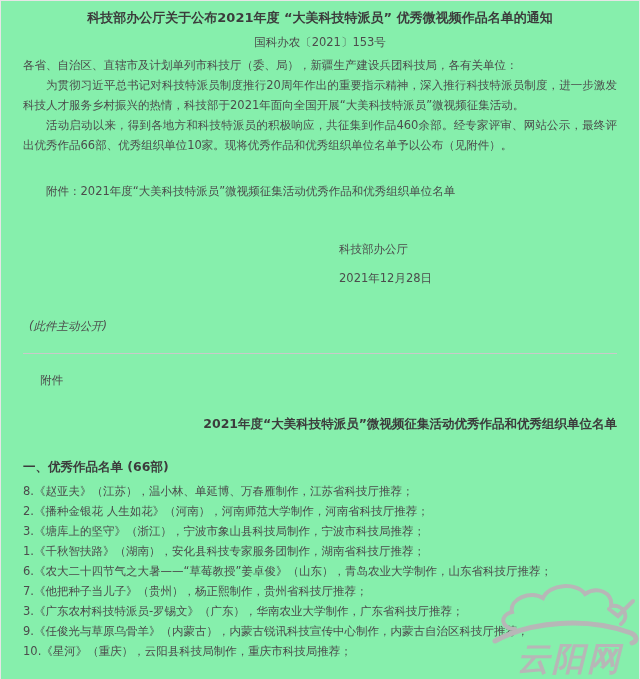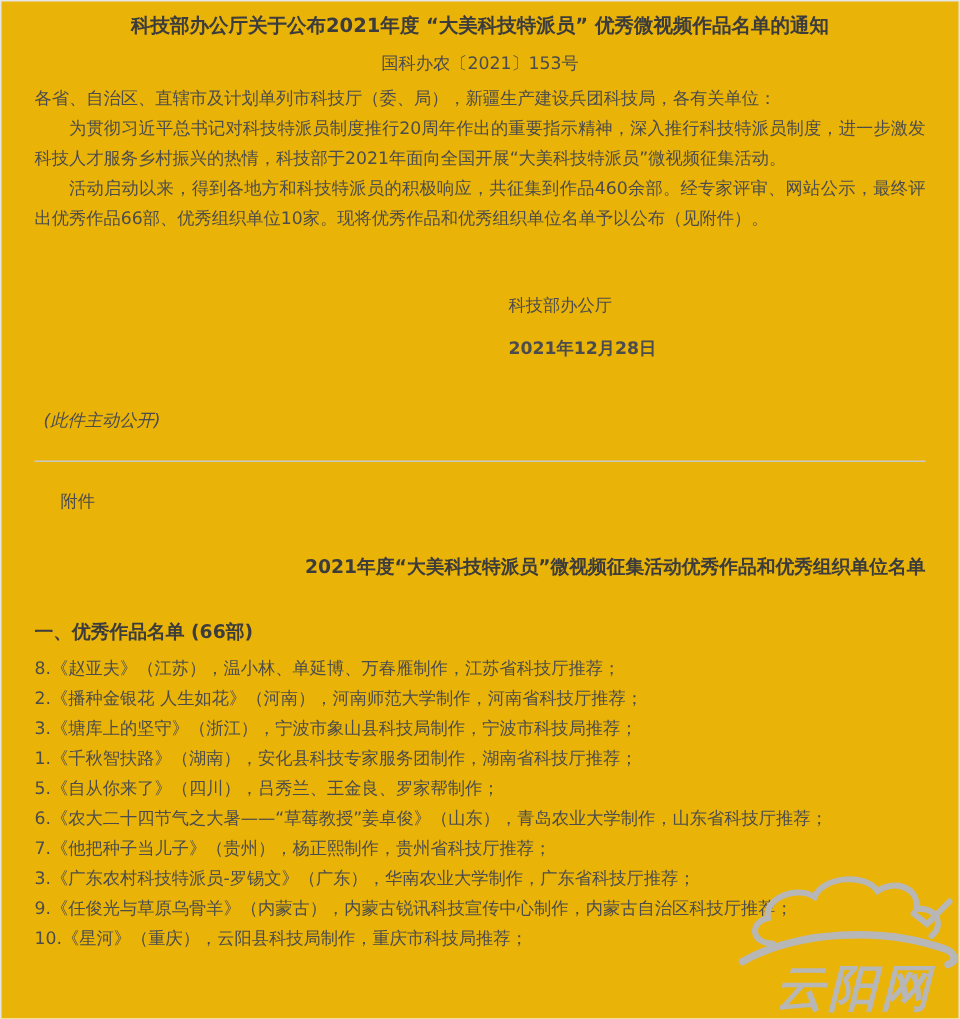--- a/index.html
+++ b/index.html
@@ -1,39 +1,39 @@
 <!DOCTYPE html>
 <html><head>
 <meta charset="utf-8">
 <style>
   html,body { margin:0; padding:0; background:#ffffff; }
   * { box-sizing:border-box; }
   .page {
     position:relative;
     width:640px; height:679px;
-    background:#eab308;
+    background:#86efac;
     border:1px solid #e6e6e6;
     border-bottom:none;
     padding:8px 22px 0 22px;
     overflow:hidden;
     font-family:"DejaVu Sans", sans-serif;
     color:#4c4c4c;
     font-size:11.5px;
   }
   .title {
     margin:0; font-size:13px; line-height:17px;
     font-weight:bold; text-align:center; color:#3c3c3c;
   }
   .doc-no { margin-top:9px; line-height:14px; text-align:center; }
   .salutation { margin:6px 0 0; line-height:20px; }
   .para { margin:0; line-height:20px; text-indent:2em; text-align:justify; }
   .attachment-note { margin:26px 0 0; line-height:20px; text-indent:2em; }
   .signature { margin:38px 0 0 316px; width:150px; text-align:left; }
   .sign-name { line-height:20px; }
-  .sign-date { margin-top:9px; line-height:20px;font-weight:bold; }
+  .sign-date { margin-top:9px; line-height:20px; }
   .disclosure { margin:28px 0 0; padding-left:6px; line-height:20px;font-style:italic; }
   .divider { margin:17px 0 0; border:none; border-top:1px solid #c9c9c9; height:0; }
   .annex-label { margin:16px 0 0; line-height:20px; text-indent:1.5em; }
   .annex-title {
     margin:26px 0 0; font-size:12.5px; line-height:16px;
     font-weight:bold; text-align:right; color:#3c3c3c;
   }
   .section-heading {
     margin:27px 0 0; font-size:12.5px; line-height:16px;
     font-weight:bold; color:#3c3c3c;
@@ -50,20 +50,21 @@
 
 <div class="page">
 
   <h1 class="title">科技部办公厅关于公布2021年度 “大美科技特派员” 优秀微视频作品名单的通知</h1>
   <div class="doc-no">国科办农〔2021〕153号</div>
 
   <p class="salutation">各省、自治区、直辖市及计划单列市科技厅（委、局），新疆生产建设兵团科技局，各有关单位：</p>
   <p class="para">为贯彻习近平总书记对科技特派员制度推行20周年作出的重要指示精神，深入推行科技特派员制度，进一步激发科技人才服务乡村振兴的热情，科技部于2021年面向全国开展“大美科技特派员”微视频征集活动。</p>
   <p class="para">活动启动以来，得到各地方和科技特派员的积极响应，共征集到作品460余部。经专家评审、网站公示，最终评出优秀作品66部、优秀组织单位10家。现将优秀作品和优秀组织单位名单予以公布（见附件）。</p>
 
+  <p class="attachment-note">附件：2021年度“大美科技特派员”微视频征集活动优秀作品和优秀组织单位名单</p>
 
   <div class="signature">
     <div class="sign-name">科技部办公厅</div>
     <div class="sign-date">2021年12月28日</div>
   </div>
 
   <p class="disclosure">(此件主动公开)</p>
 
   <hr class="divider">
 
@@ -71,21 +72,20 @@
 
   <h2 class="annex-title">2021年度“大美科技特派员”微视频征集活动优秀作品和优秀组织单位名单</h2>
 
   <h3 class="section-heading">一、优秀作品名单 (66部)</h3>
 
   <div class="works">
     <p class="work-item">8.《赵亚夫》（江苏），温小林、单延博、万春雁制作，江苏省科技厅推荐；</p>
     <p class="work-item">2.《播种金银花 人生如花》（河南），河南师范大学制作，河南省科技厅推荐；</p>
     <p class="work-item">3.《塘库上的坚守》（浙江），宁波市象山县科技局制作，宁波市科技局推荐；</p>
     <p class="work-item">1.《千秋智扶路》（湖南），安化县科技专家服务团制作，湖南省科技厅推荐；</p>
-    <p class="work-item">5.《自从你来了》（四川），吕秀兰、王金良、罗家帮制作；</p>
     <p class="work-item">6.《农大二十四节气之大暑——“草莓教授”姜卓俊》（山东），青岛农业大学制作，山东省科技厅推荐；</p>
     <p class="work-item">7.《他把种子当儿子》（贵州），杨正熙制作，贵州省科技厅推荐；</p>
     <p class="work-item">3.《广东农村科技特派员-罗锡文》（广东），华南农业大学制作，广东省科技厅推荐；</p>
     <p class="work-item">9.《任俊光与草原乌骨羊》（内蒙古），内蒙古锐讯科技宣传中心制作，内蒙古自治区科技厅推荐；</p>
     <p class="work-item">10.《星河》（重庆），云阳县科技局制作，重庆市科技局推荐；</p>
   </div>
 
   <div class="watermark">
     <svg width="152" height="98" viewBox="0 0 152 98" xmlns="http://www.w3.org/2000/svg">
 

